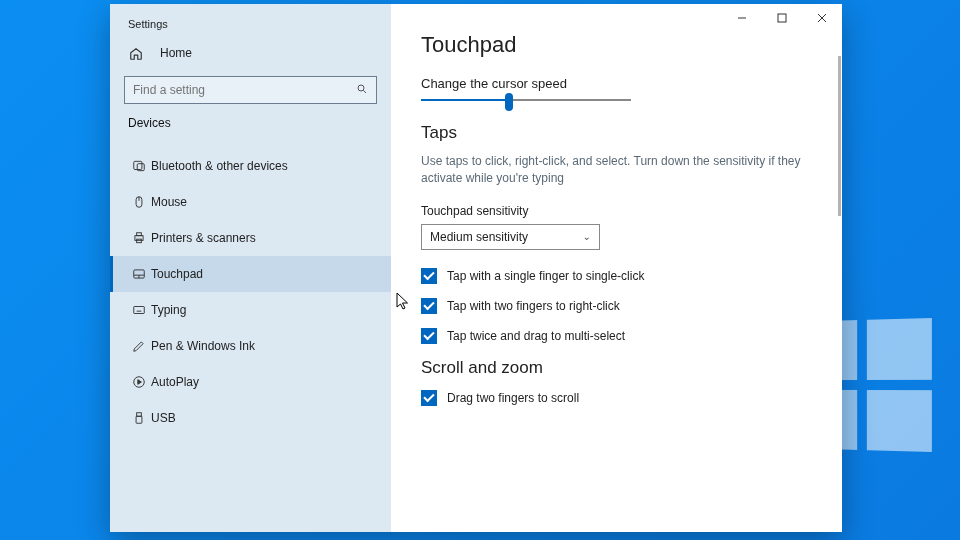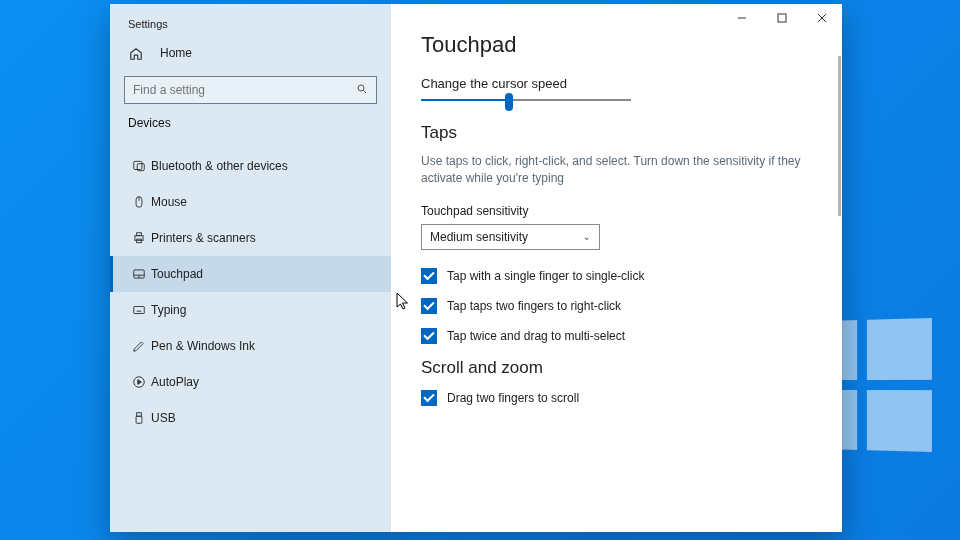--- a/index.html
+++ b/index.html
@@ -313,21 +313,21 @@
       <span>Medium sensitivity</span>
       <span class="chev">⌄</span>
     </div>
 
     <div class="check-row">
       <div class="chk checked"></div>
       <span>Tap with a single finger to single-click</span>
     </div>
     <div class="check-row">
       <div class="chk checked"></div>
-      <span>Tap taps two fingers to right-click</span>
+      <span>Tap with two fingers to right-click</span>
     </div>
     <div class="check-row">
       <div class="chk checked"></div>
       <span>Tap twice and drag to multi-select</span>
     </div>
 
     <div class="section-title" style="margin-top:8px">Scroll and zoom</div>
 
     <div class="check-row" style="margin-top:12px">
       <div class="chk checked"></div>

